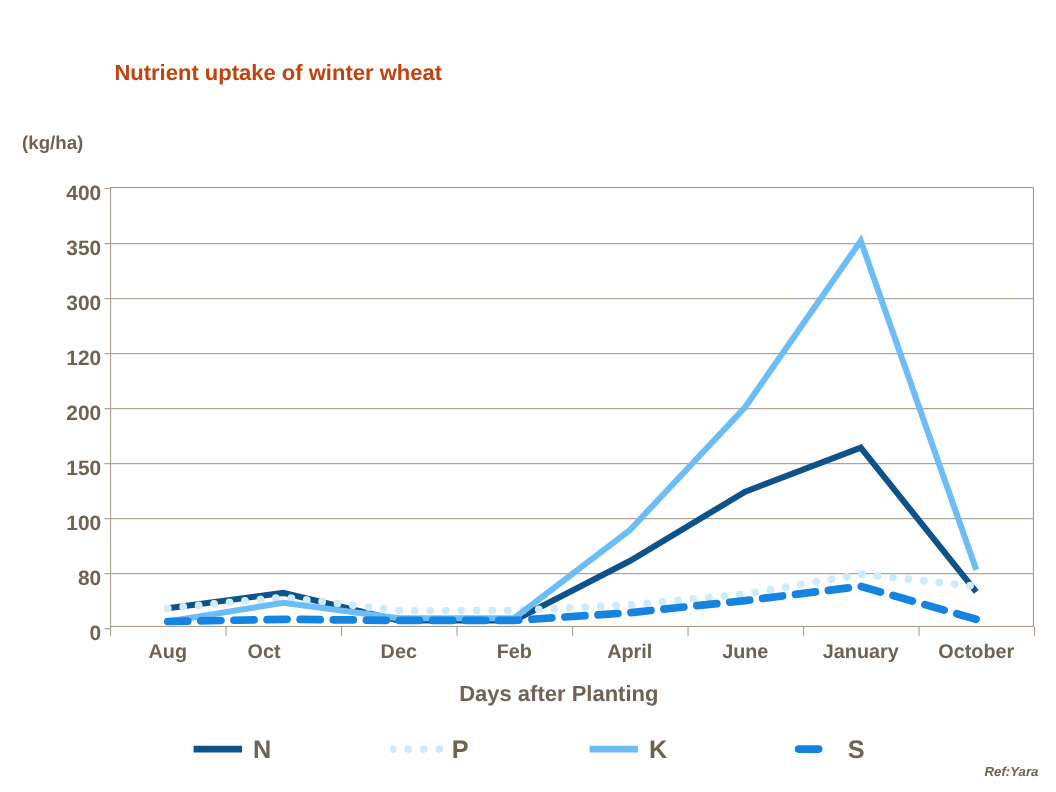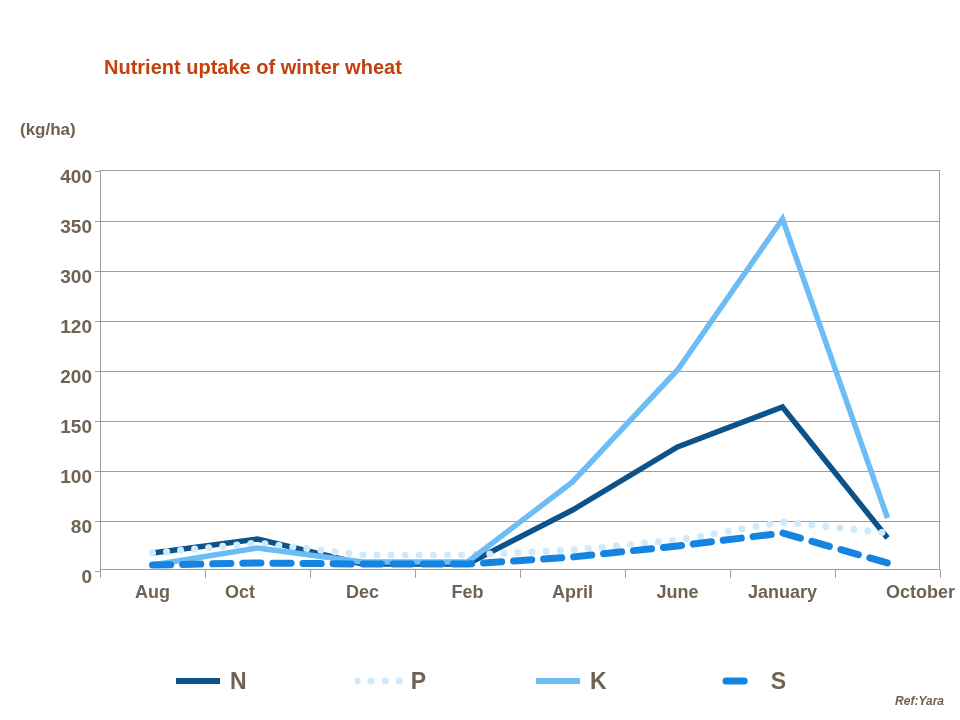--- a/index.html
+++ b/index.html
@@ -226,23 +226,26 @@
     </div>
 
   <div id="x-axis-labels">
       <div class="x-tick-label" style="left: 52.5px;">Aug</div>
       <div class="x-tick-label" style="left: 140px;">Oct</div>
       <div class="x-tick-label" style="left: 262.5px;">Dec</div>
       <div class="x-tick-label" style="left: 367.5px;">Feb</div>
       <div class="x-tick-label" style="left: 472.5px;">April</div>
       <div class="x-tick-label" style="left: 577.5px;">June</div>
       <div class="x-tick-label" style="left: 682.5px;">January</div>
-      <div class="x-tick-label" style="left: 787.5px; margin-left: 33px;">October</div>
-    </div>
-
+      <div class="x-tick-label" style="left: 787.5px;">October</div>
+    </div>
+
+  <div id="x-axis-title">
+    <span>Days after Planting</span>
+  </div>
 
   <svg id="series-svg" viewBox="0 0 960 720">
       <polyline points="152.5,553 257.5,539 362.5,564 467.5,564 572.5,510 677.5,447 782.5,407 887.5,538" fill="none" stroke="#0d5289" stroke-width="5.5" stroke-linecap="butt" stroke-linejoin="miter"></polyline>
       <polyline points="152.5,553 257.5,543 362.5,555 467.5,555 572.5,550 677.5,540 782.5,522 887.5,533" fill="none" stroke="#ceeafb" stroke-width="7" stroke-linecap="round" stroke-linejoin="miter" stroke-dasharray="0.1,14"></polyline>
       <polyline points="152.5,565 257.5,548 362.5,562 467.5,562 572.5,482 677.5,370 782.5,219.00000000000003 887.5,518" fill="none" stroke="#6cbcf5" stroke-width="5.5" stroke-linecap="butt" stroke-linejoin="miter"></polyline>
       <polyline points="152.5,565 257.5,563 362.5,564 467.5,564 572.5,557 677.5,546 782.5,533 887.5,563" fill="none" stroke="#1583e0" stroke-width="7" stroke-linecap="round" stroke-linejoin="miter" stroke-dasharray="18.2,11.9"></polyline>
     </svg>
 
   <div id="legend">
       <div class="legend-item">

